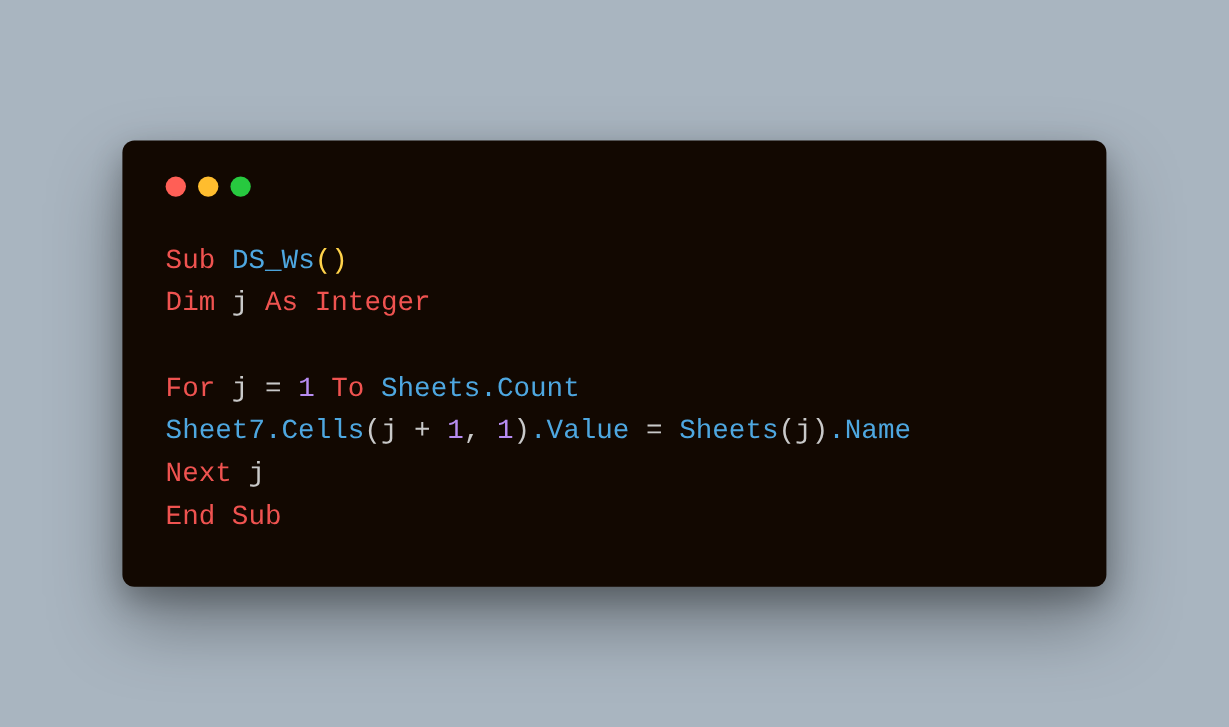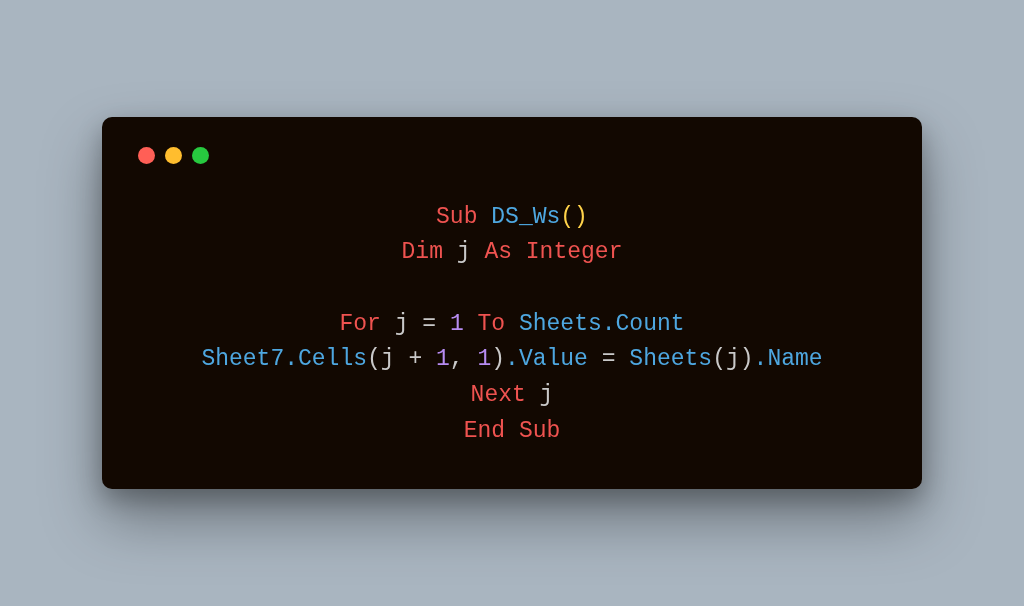--- a/index.html
+++ b/index.html
@@ -31,21 +31,20 @@
     display: block;
   }
   .dot-red    { background: #ff5f56; }
   .dot-yellow { background: #ffbd2e; }
   .dot-green  { background: #27c93f; }
   .code {
     font-size: 23px;
     line-height: 1.55;
     white-space: pre;
     color: #d0d0d0;
-    text-align: center;
   }
   .t-red     { color: #ef5350; }
   .t-blue    { color: #4ea7e0; }
   .t-yellow  { color: #ffd24a; }
   .t-purple  { color: #b78cf2; }
   .t-gray    { color: #c9c9c9; }
 </style>
 </head>
 <body>
 

